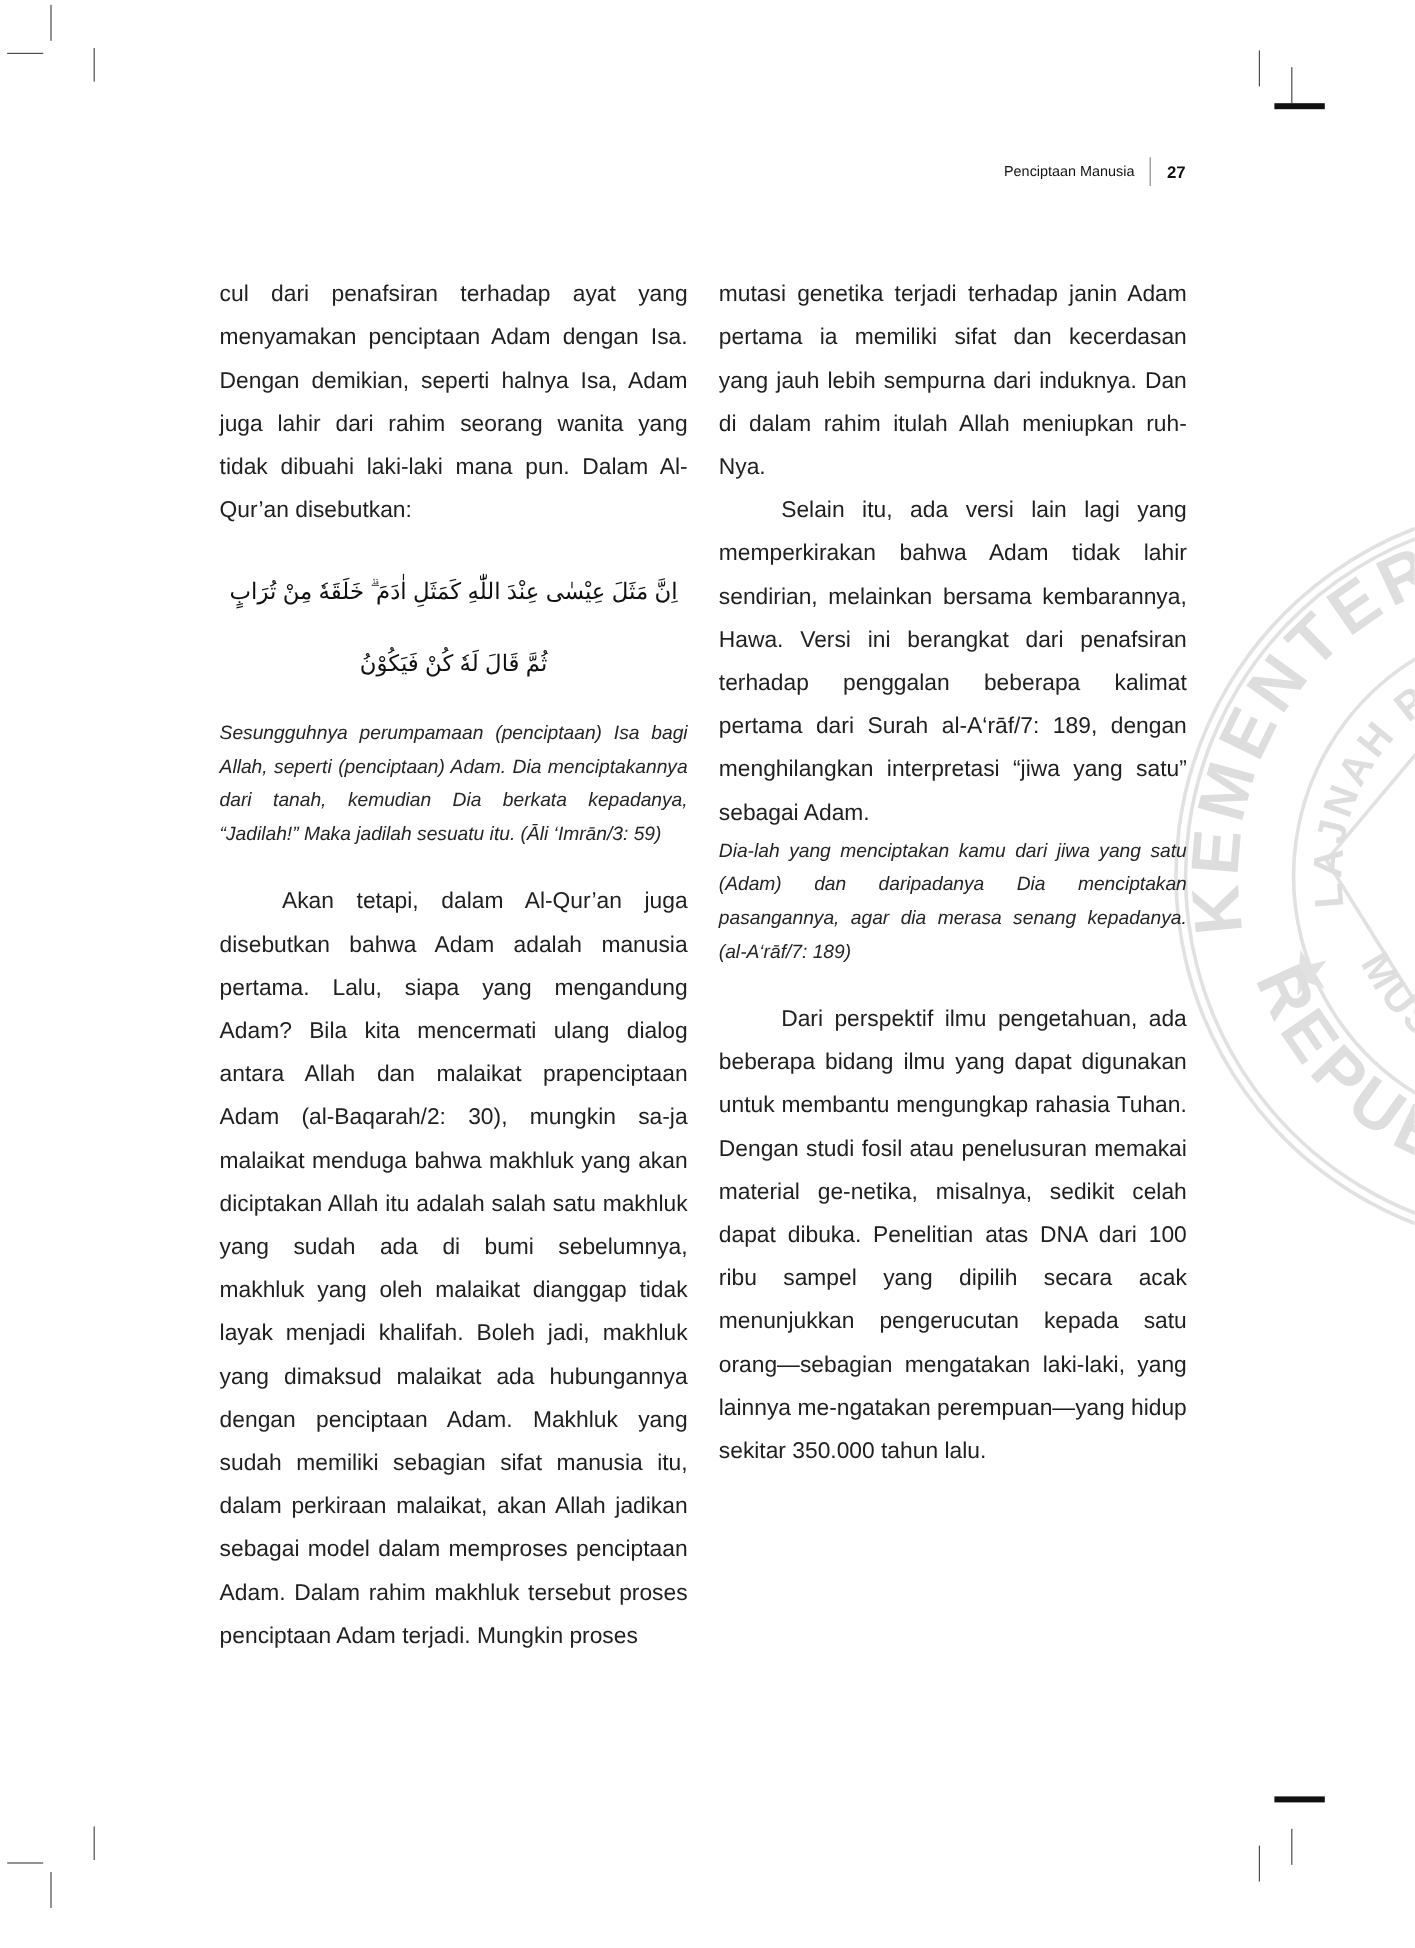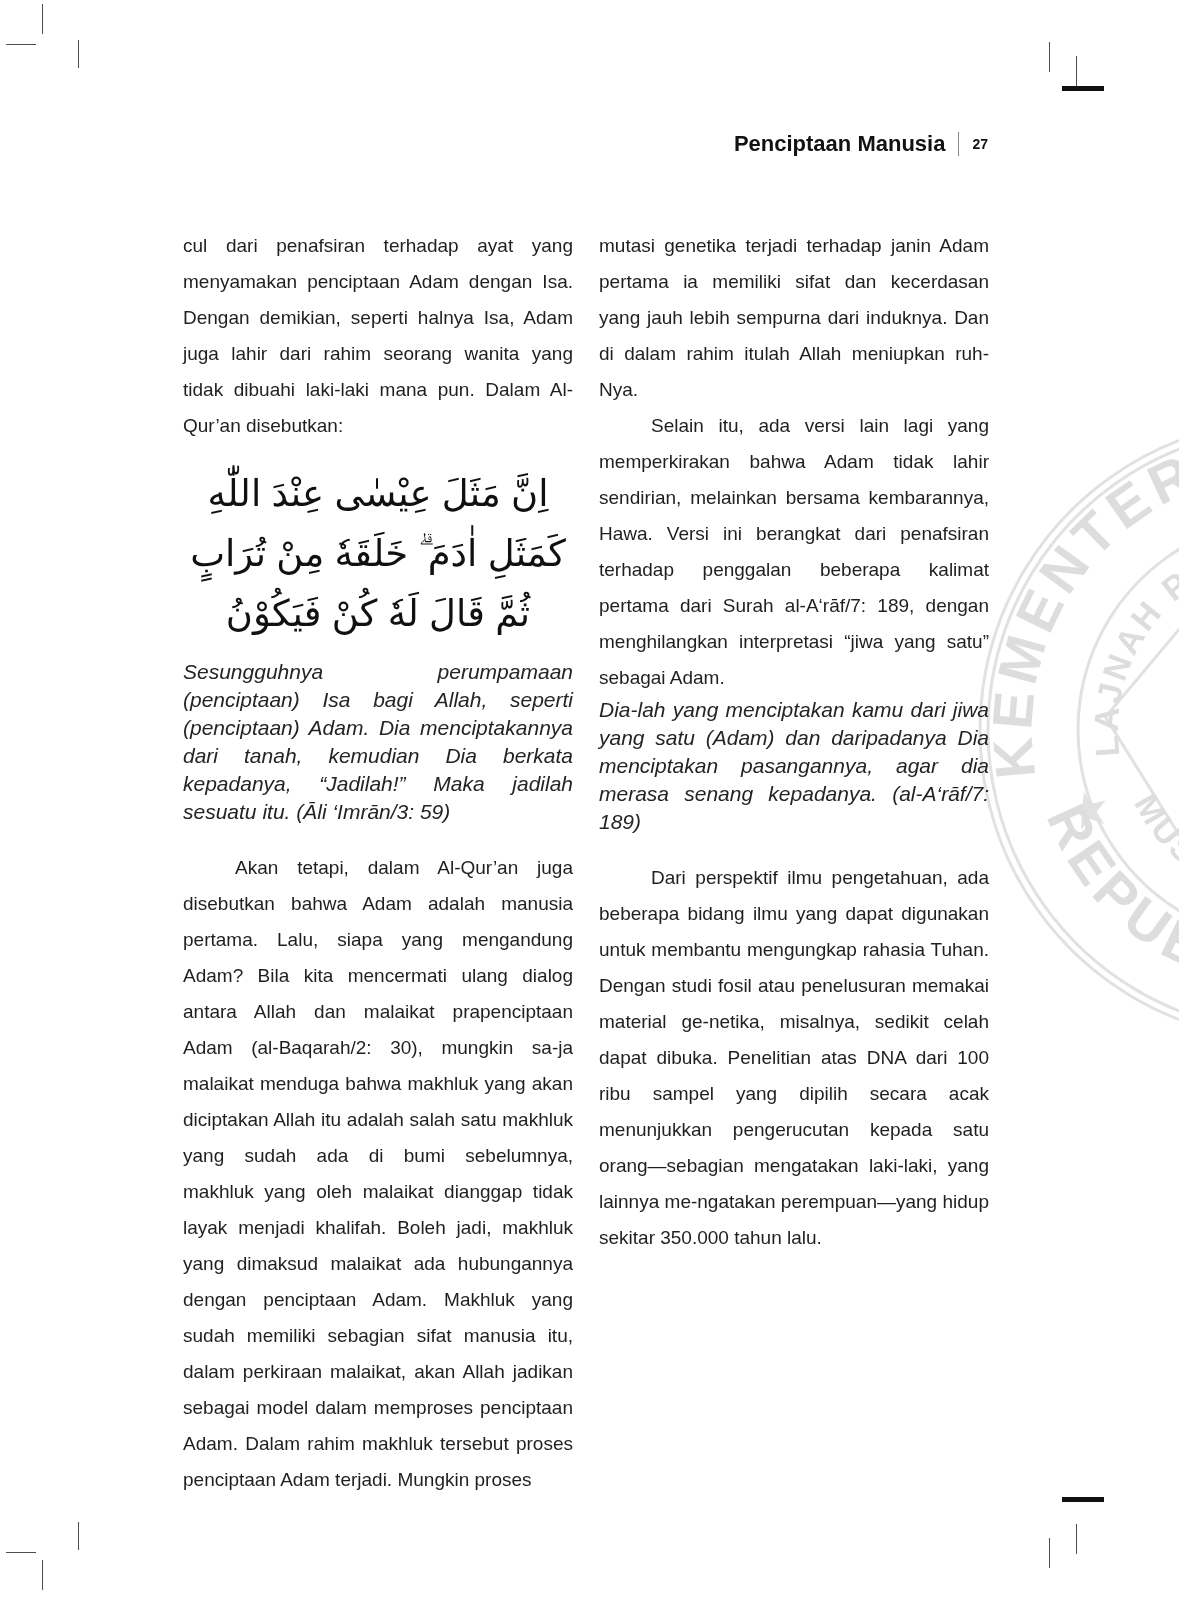--- a/index.html
+++ b/index.html
@@ -32,21 +32,21 @@
     font-family:"Liberation Sans", sans-serif;
     font-weight:bold;
   }
 
   
   .running-head {
     position:absolute;
     top:131px; right:191px;
     display:flex; align-items:center; gap:13px;
   }
-  .rh-title { font-weight:bold; font-size:22px; color:#121212; }
+  .rh-title { font-weight:normal; font-size:12px; color:#121212; }
   .rh-divider { width:1px; height:24px; background:#8b8b8b; }
   .rh-page { font-weight:bold; font-size:14px; color:#121212; }
 
   
   .columns {
     position:absolute;
     left:183px; top:228px;
     width:806px;
     display:flex; gap:26px;justify-content:space-between;
   }
@@ -54,29 +54,29 @@
   .body-p {
     font-size:19px;
     line-height:36px;
     text-align:justify;
     color:#1f1f1f;
   }
   .body-p.indent { text-indent:52px; }
   .arabic {
     direction:rtl;
     unicode-bidi:isolate;
-    font-size:37px;
+    font-size:19px;
     line-height:60px;
     text-align:center;
     color:#101010;
     margin:20px 4px 14px;
   }
   .trans {
     font-style:italic;
-    font-size:21px;
+    font-size:16px;
     line-height:28px;
     text-align:justify;
     color:#242424;
     margin-bottom:24px;
   }
 </style>
 </head>
 <body>
 
 <div class="page">

